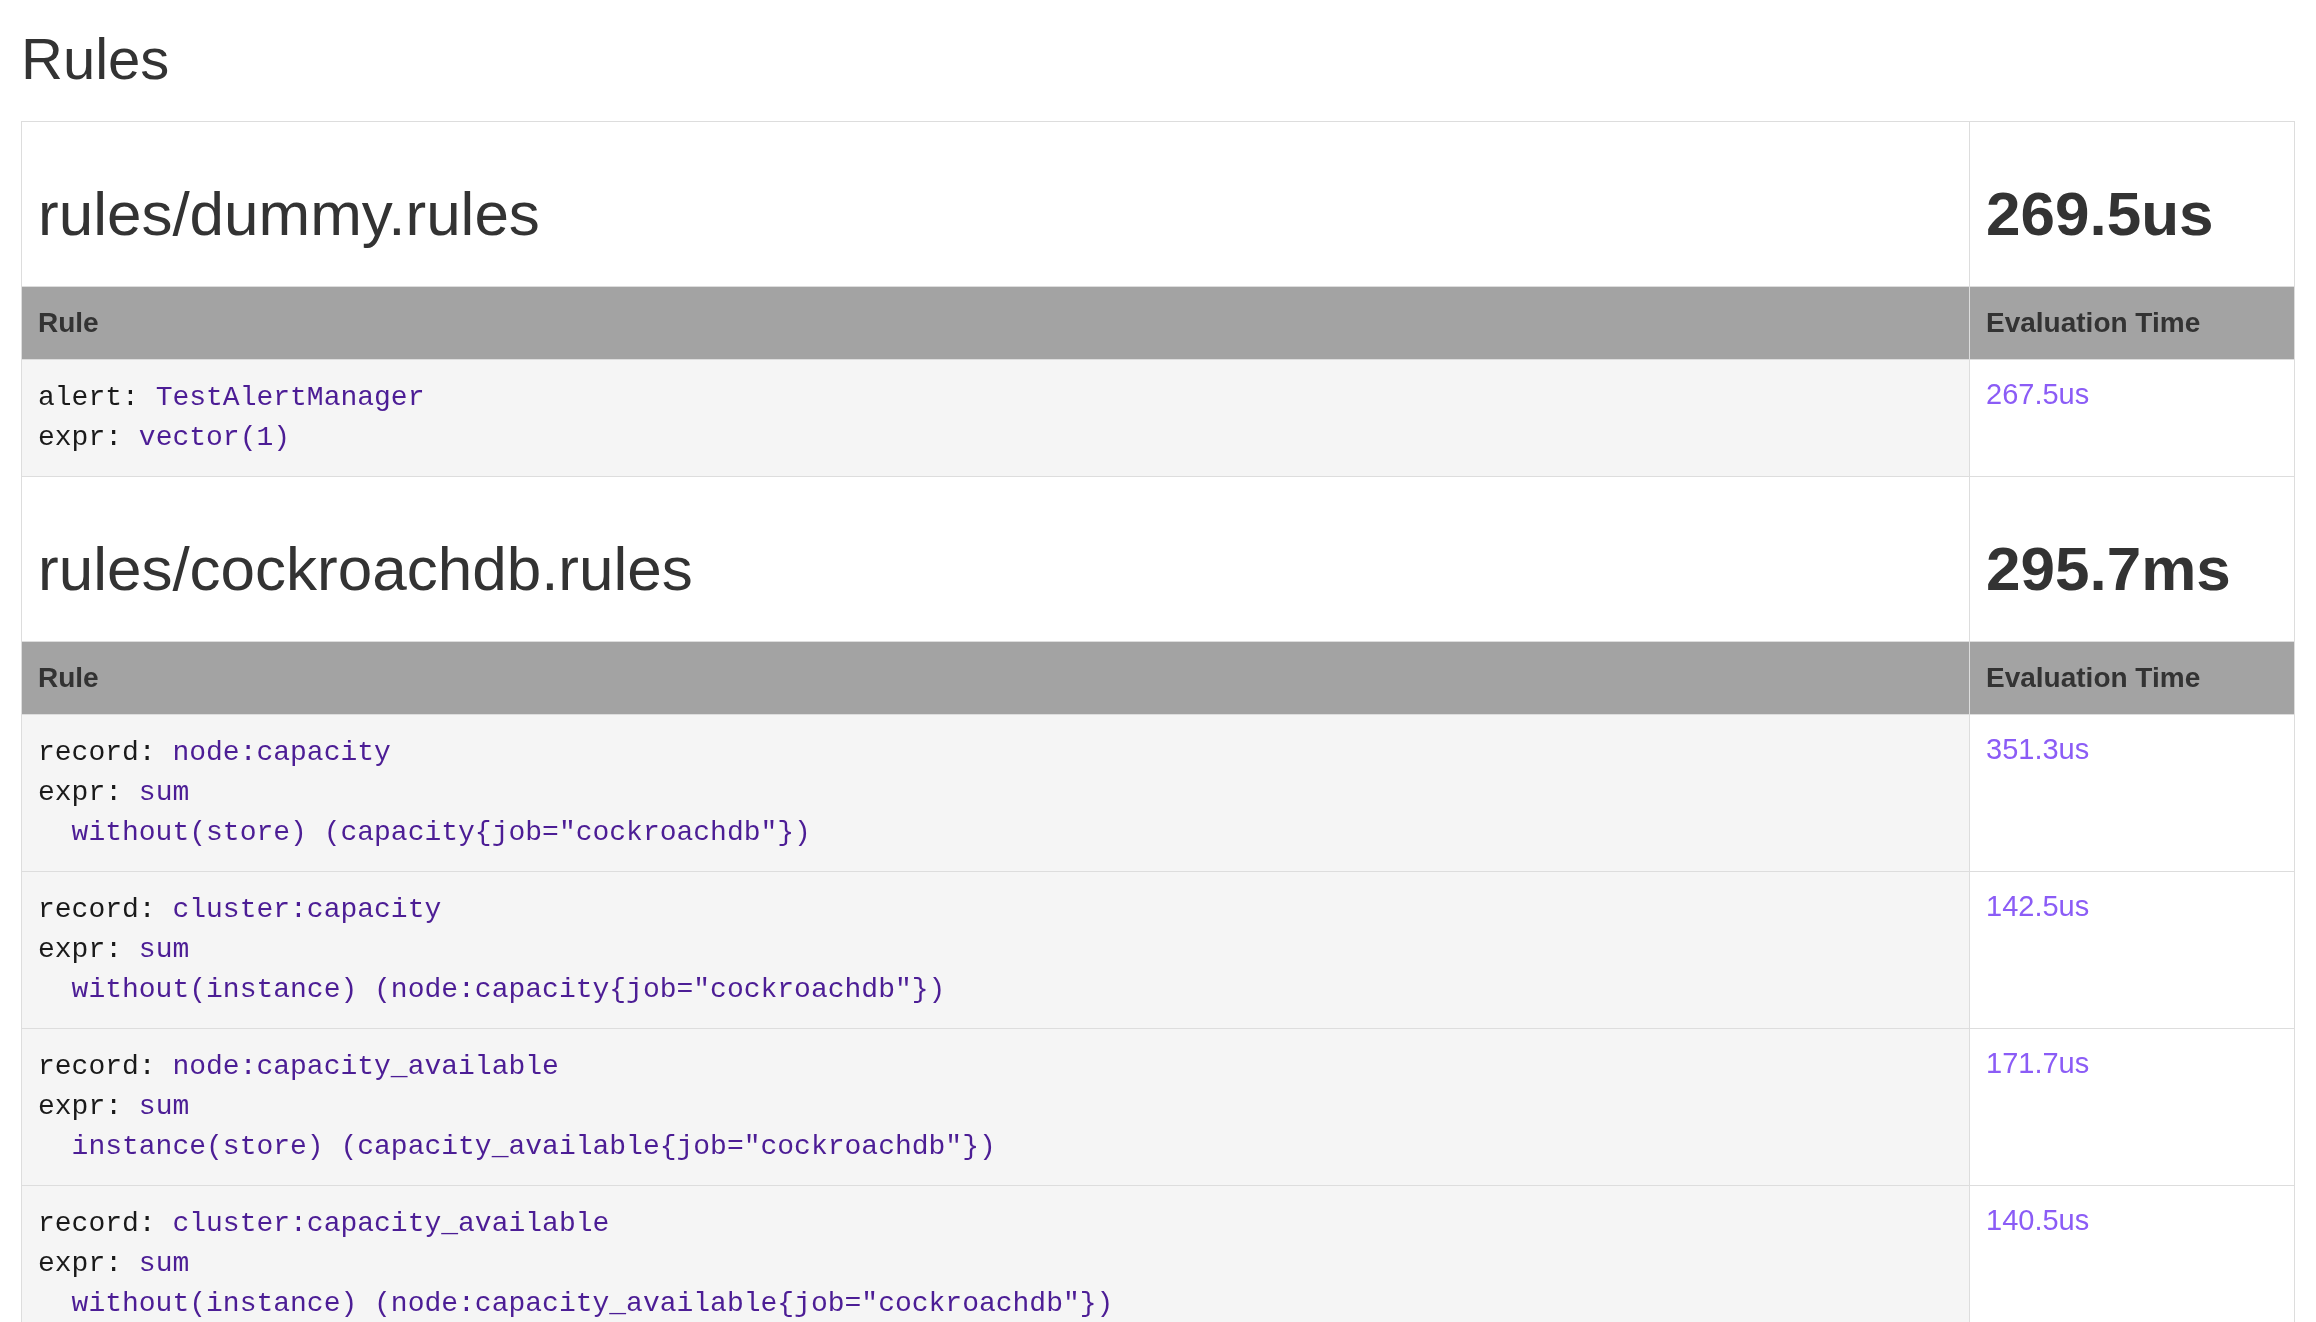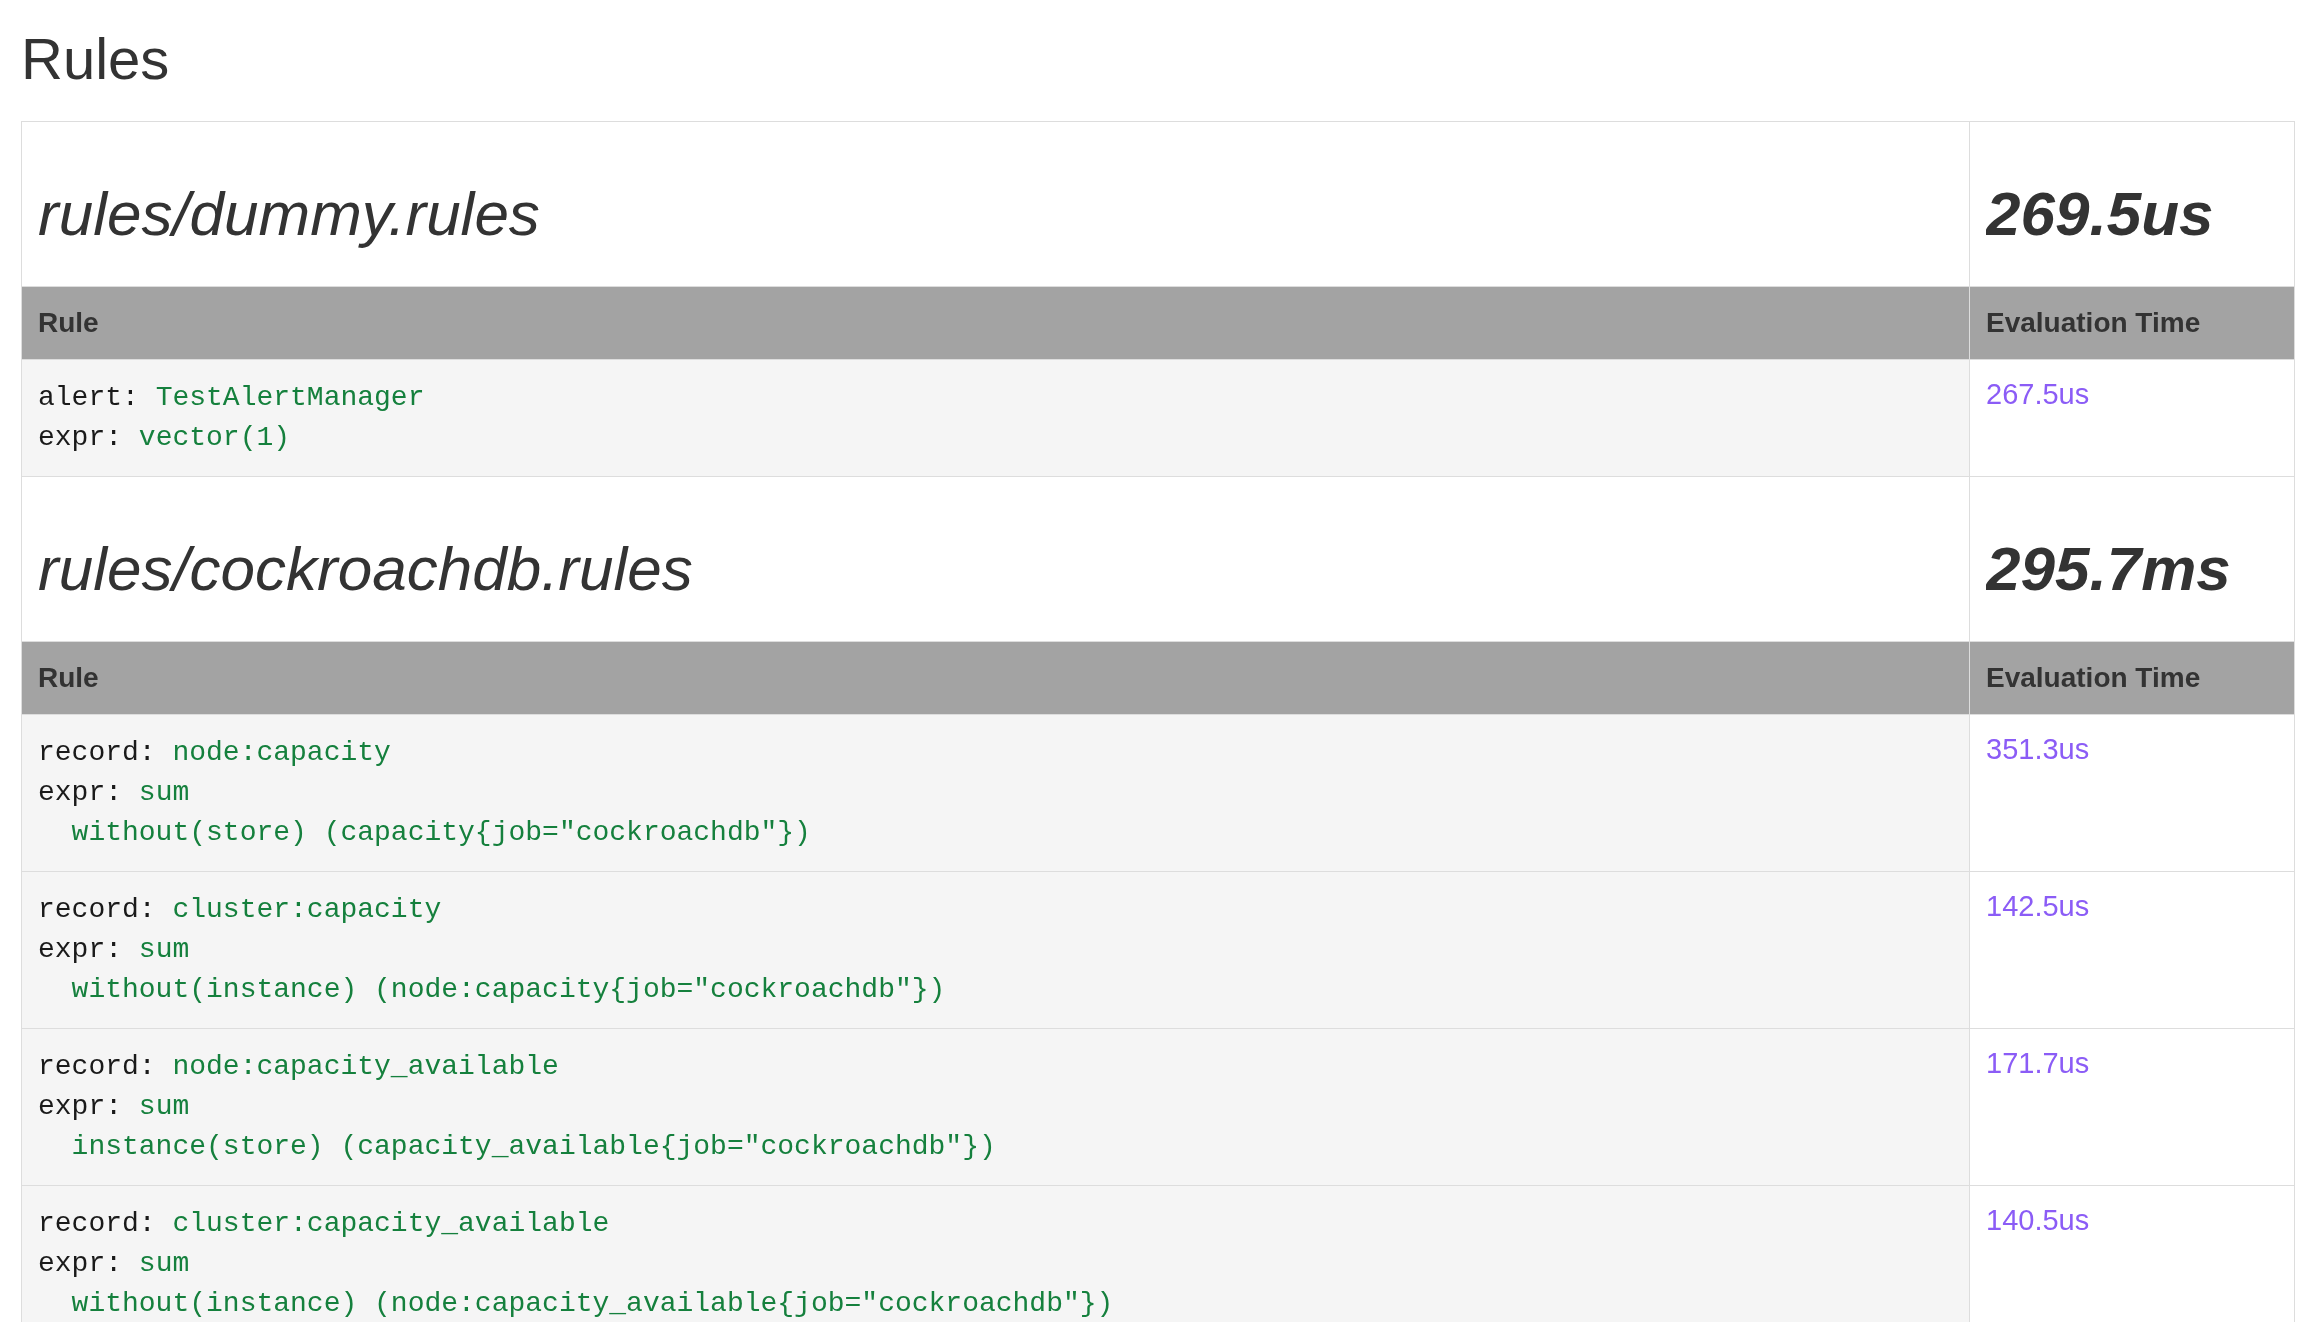--- a/index.html
+++ b/index.html
@@ -16,37 +16,37 @@
   }
 
   table.rules-table { width: 100%; border-collapse: collapse; table-layout: fixed; }
   .col-time { width: 325px; }
   td { border: 1px solid #dddddd; vertical-align: top; }
 
   .group-cell { padding: 16px; background: #ffffff; }
   .group-cell h2 {
     font-size: 62px; font-weight: 500; color: #333333;
     line-height: 1.1; margin: 42px 0 22px 0;
-    white-space: nowrap; overflow: hidden; font-style: italic;
+    white-space: nowrap; overflow: hidden;
   }
   h2.group-time { font-weight: 700; }
 
   .col-header {
     padding: 16px; font-size: 28px; font-weight: 700;
     line-height: 40px; color: #333333; background: #a3a3a3;
   }
 
   .rule-cell {
     background: #f5f5f5;
     padding: 18px 16px;
     font-family: "Liberation Mono", "DejaVu Sans Mono", monospace;
     font-size: 28px; line-height: 40px; color: #1a1a1a;
   }
   .code-line { white-space: pre; }
-  .rule-link { color: #15803d; text-decoration: none; cursor: pointer; }
+  .rule-link { color: #4c1d95; text-decoration: none; cursor: pointer; }
 
   .time-cell {
     padding: 14px 16px; font-size: 29px; line-height: 40px;
     color: #8b5cf6; background: #ffffff;
   }
 </style>
 </head>
 <body>
 
 <div class="container">

